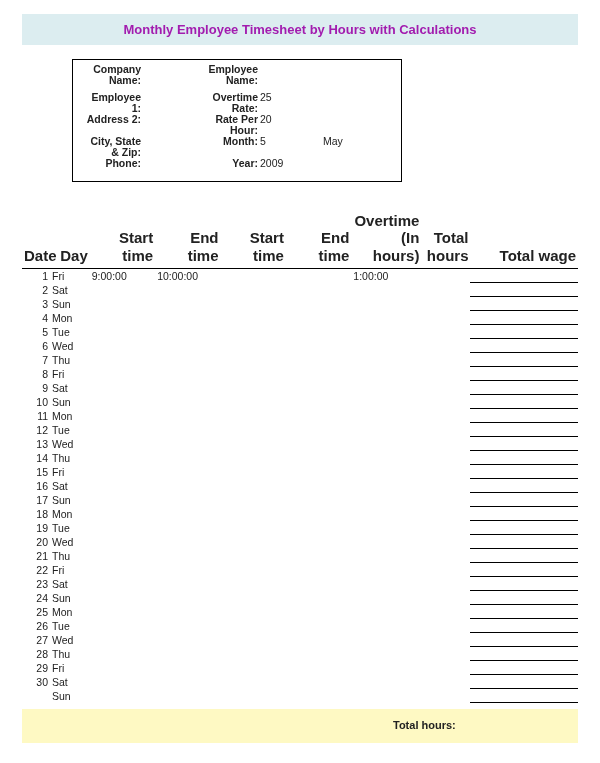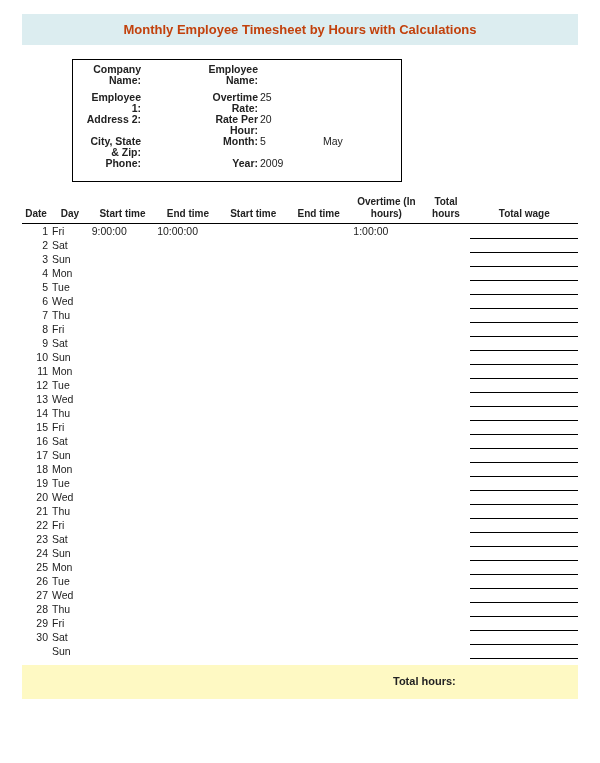--- a/index.html
+++ b/index.html
@@ -13,29 +13,29 @@
   }
   .page {
     padding: 14px 22px 18px 22px;
   }
   .title-bar {
     background: #dcedf0;
     padding: 8px 0;
     text-align: center;
     font-weight: 700;
     font-size: 13px;
-    color: #c2410c;
+    color: #a21caf;
     margin-bottom: 14px;
   }
   .info-box {
     border: 1.5px solid #000;
     width: 330px;
     margin-left: 50px;
     padding: 4px 8px 6px 8px;
-    margin-bottom: 12px;
+    margin-bottom: 28px;
   }
   .info-row {
     display: flex;
     align-items: flex-start;
     font-size: 10.5px;
     line-height: 1.05;
     min-height: 17px;
   }
   .info-label-left {
     width: 62px;
@@ -64,22 +64,22 @@
     padding-left: 25px;
   }
   .gap { height: 6px; }
   table.sheet {
     border-collapse: collapse;
     width: 100%;
     table-layout: fixed;
   }
   table.sheet th {
     font-weight: 700;
-    font-size: 10px;
-    text-align: center;
+    font-size: 15px;
+    text-align: right;
     border-bottom: 1.5px solid #000;
     padding: 2px 2px 4px 2px;
     vertical-align: bottom;
     line-height: 1.15;
   }
   table.sheet td {
     font-size: 10.5px;
     padding: 0 2px;
     height: 14px;
     line-height: 14px;

